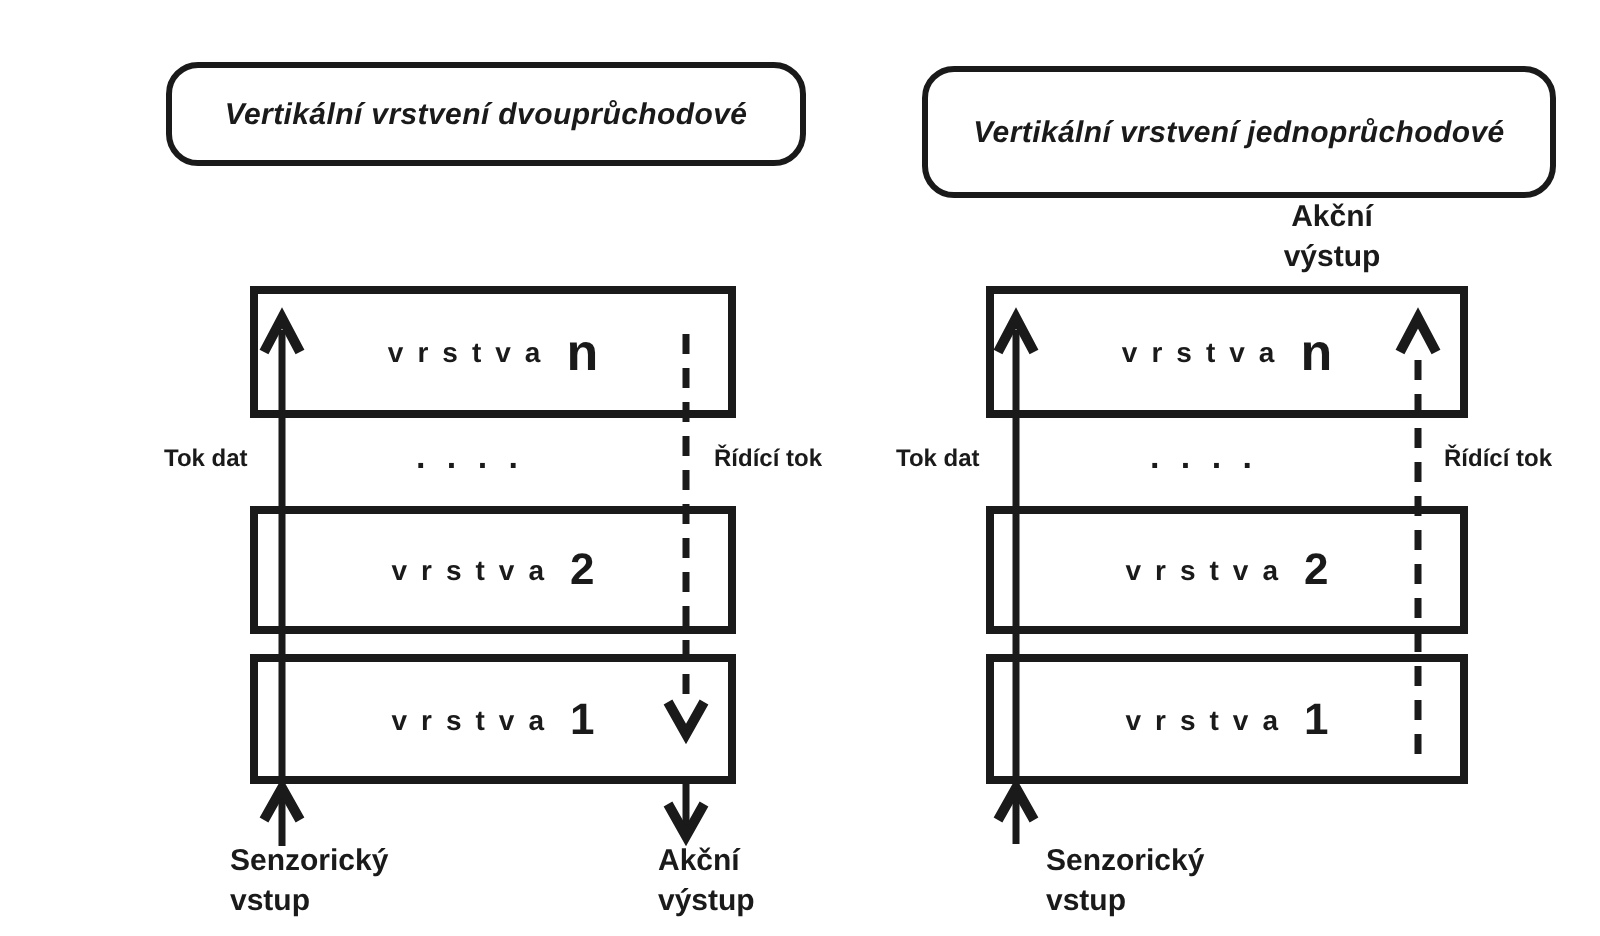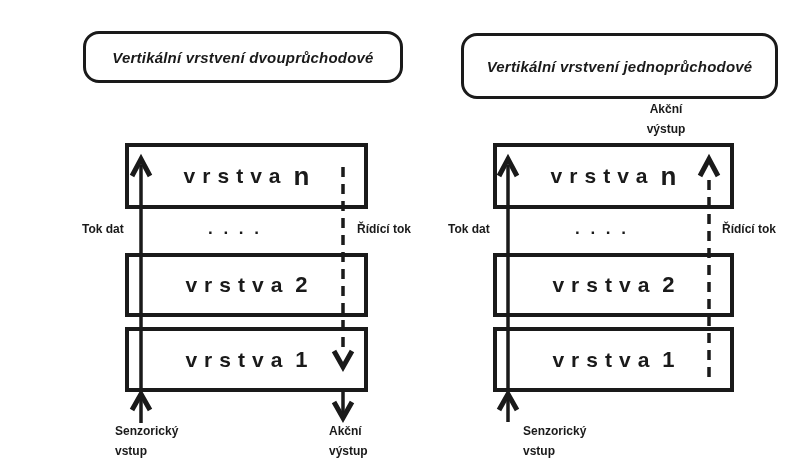--- a/index.html
+++ b/index.html
@@ -18,34 +18,34 @@
   }
   .title-box span {
     font-style:italic; font-weight:700; font-size:15px; letter-spacing:0.2px;
     white-space:nowrap;
   }
   .layer-box {
     position:absolute; border:4px solid var(--ink); background:transparent;
     display:flex; align-items:center; justify-content:center;
   }
   .layer-word {
-    font-weight:700; font-size:21px; letter-spacing:7px; white-space:pre;
+    font-weight:700; font-size:14px; letter-spacing:7px; white-space:pre;
   }
   .layer-suffix { font-weight:700; margin-left:6px; }
   .suffix-n { font-size:26px; line-height:1; }
   .suffix-digit { font-size:22px; line-height:1; }
   .flow-label {
     position:absolute; font-weight:700; font-size:12px; white-space:nowrap;
   }
   .dots {
     position:absolute; font-weight:700; font-size:17px; letter-spacing:3px;
     text-align:center; white-space:pre;
   }
   .io-label {
-    position:absolute; font-weight:700; font-size:12px; line-height:20px;
+    position:absolute; font-weight:700; font-size:15px; line-height:20px;
     white-space:nowrap;
   }
   .io-label span { display:block; }
   .io-label.centered { text-align:center; }
 </style>
 </head>
 <body>
 
 <div class="stage">
 

